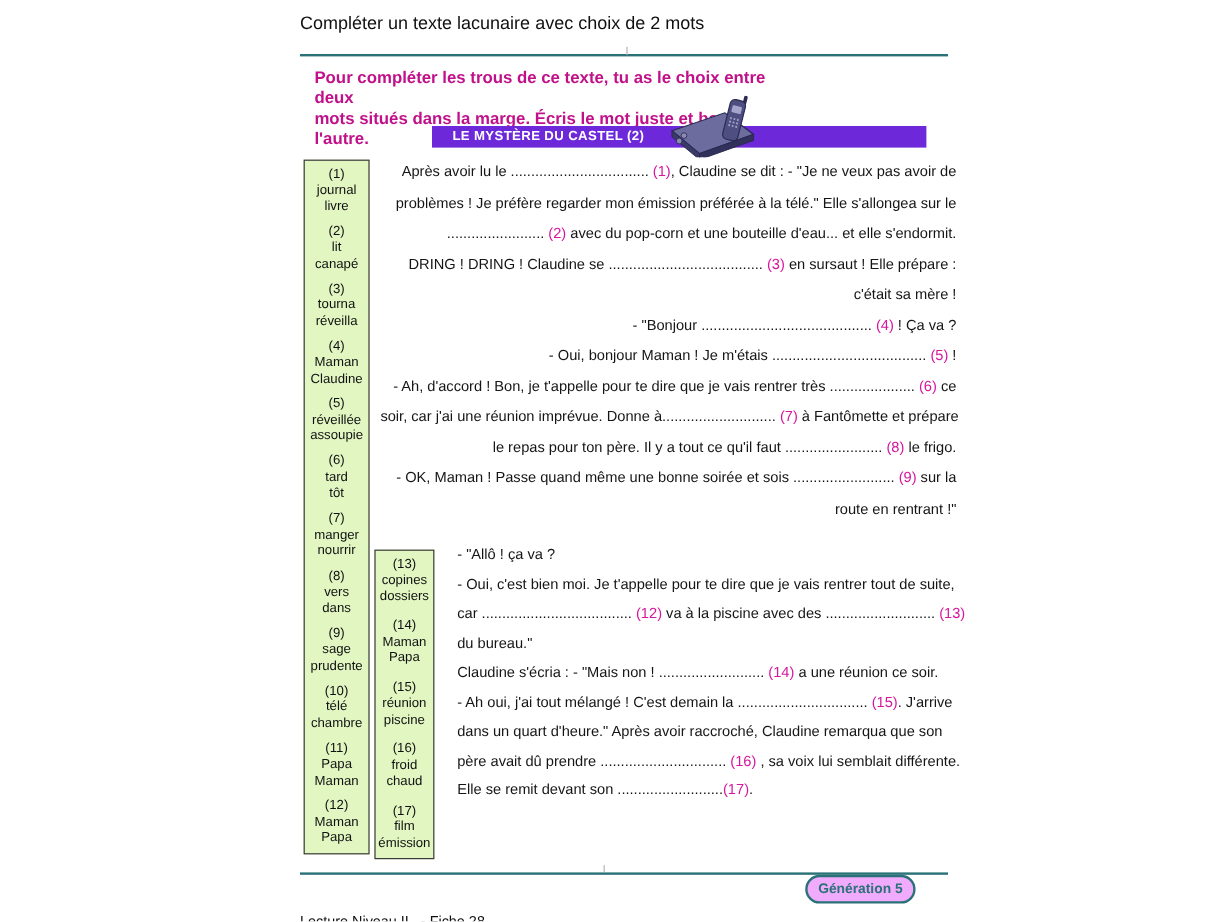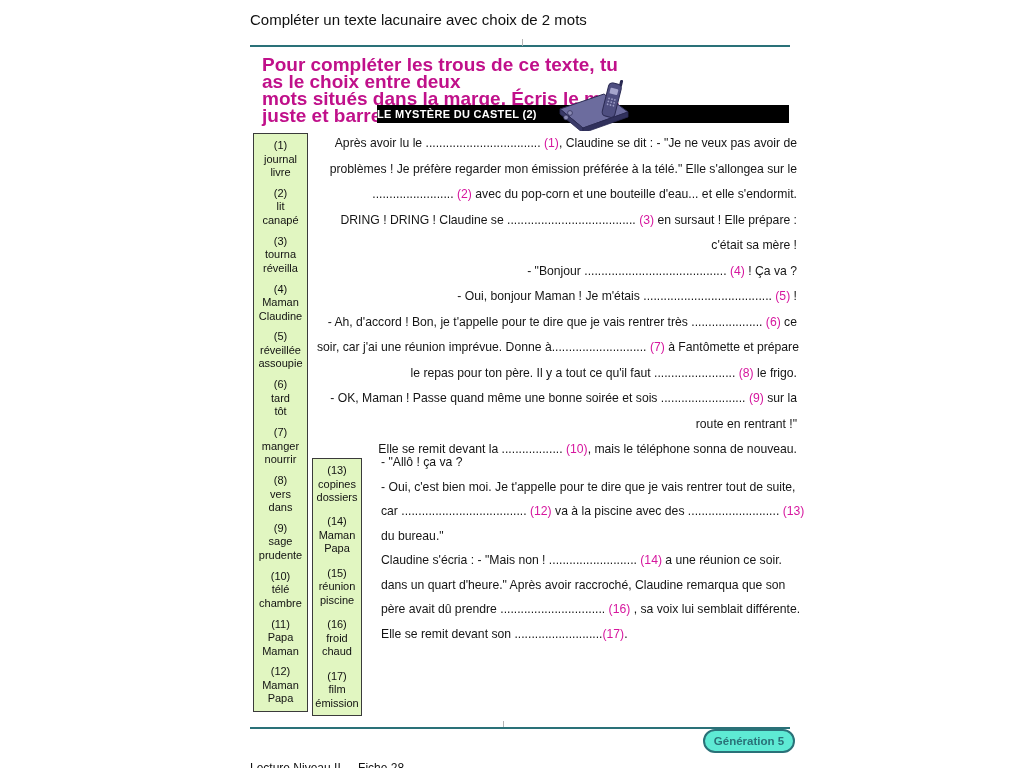--- a/index.html
+++ b/index.html
@@ -10,43 +10,43 @@
 
   #title{left:250px;top:11px;font-size:15px;color:#101010;}
 
   #top-rule{left:250px;top:45px;width:540px;height:2px;background:#2A7178;}
   #top-tick{left:522px;top:39px;width:1px;height:7px;background:#b4b4b4;}
 
   #namebox{left:618px;top:45px;width:170px;height:42px;border-left:2px solid #2A7178;border-bottom:2px solid #2A7178;box-sizing:border-box;}
   .nd-row{position:absolute;left:9px;font-size:11px;color:#222;white-space:nowrap;}
   .nd-dots{color:#444;letter-spacing:0.5px;}
 
-  #instructions{left:262px;top:56px;width:380px;font-size:19px;font-weight:bold;color:#C0108A;line-height:17px;}
-
-  #banner{left:377px;top:105px;width:412px;height:18px;background:#000000;color:#ffffff;
-          font-size:11px;font-weight:bold;line-height:18px;padding-left:0;box-sizing:border-box;letter-spacing:0.3px;}
+  #instructions{left:262px;top:56px;width:380px;font-size:14px;font-weight:bold;color:#C0108A;line-height:17px;}
+
+  #banner{left:360px;top:105px;width:412px;height:18px;background:#6d28d9;color:#ffffff;
+          font-size:11px;font-weight:bold;line-height:18px;padding-left:17px;box-sizing:border-box;letter-spacing:0.3px;}
 
   .choicebox{background:#E1F6C1;border:1.5px solid #3b3b3b;box-sizing:border-box;
              display:flex;flex-direction:column;justify-content:space-between;
              padding:5px 0;text-align:center;font-size:11px;line-height:13.5px;color:#111;}
   #choices1{left:253px;top:133px;width:55px;height:579px;}
   #choices2{left:312px;top:458px;width:50px;height:258px;}
 
   .story{font-size:12.2px;color:#151515;white-space:nowrap;}
   #story1{left:317px;top:131px;width:480px;line-height:25.5px;text-align:right;}
   #story2{left:381px;top:450px;width:420px;line-height:24.5px;}
   .story-line{height:inherit;}
   .num{color:#D6169E;}
 
   #footer-rule{left:250px;top:727px;width:540px;height:2px;background:#2A7178;}
   #footer-tick{left:503px;top:721px;width:1px;height:6px;background:#b4b4b4;}
   #footer-text{left:250px;top:733px;font-size:12px;color:#101010;white-space:pre;margin-top:28px;}
 
-  #brand-pill{left:703px;top:729px;width:88px;height:20px;border:2px solid #2A7178;border-radius:12px;
-              color:#2A7178;font-size:11.5px;font-weight:bold;line-height:20px;text-align:center;background:#5eead4;box-sizing:content-box;}
+  #brand-pill{left:671px;top:729px;width:88px;height:20px;border:2px solid #2A7178;border-radius:12px;
+              color:#2A7178;font-size:11.5px;font-weight:bold;line-height:20px;text-align:center;background:#f0abfc;box-sizing:content-box;}
 
   #phone{left:554px;top:79px;width:78px;height:52px;z-index:2;}
 </style>
 </head>
 <body>
 
 <div id="page">
 
   <div id="title" class="abs">Compléter un texte lacunaire avec choix de 2 mots</div>
 
@@ -181,28 +181,28 @@
       <div class="story-line"><span>........................ </span><span class="num">(2)</span><span> avec du pop-corn et une bouteille d'eau... et elle s'endormit.</span></div>
       <div class="story-line"><span>DRING ! DRING ! Claudine se ...................................... </span><span class="num">(3)</span><span> en sursaut ! Elle prépare :</span></div>
       <div class="story-line"><span>c'était sa mère !</span></div>
       <div class="story-line"><span>- "Bonjour .......................................... </span><span class="num">(4)</span><span> ! Ça va ?</span></div>
       <div class="story-line"><span>- Oui, bonjour Maman ! Je m'étais ...................................... </span><span class="num">(5)</span><span> !</span></div>
       <div class="story-line"><span>- Ah, d'accord ! Bon, je t'appelle pour te dire que je vais rentrer très ..................... </span><span class="num">(6)</span><span> ce</span></div>
       <div class="story-line"><span>soir, car j'ai une réunion imprévue. Donne à............................ </span><span class="num">(7)</span><span> à Fantômette et prépare</span></div>
       <div class="story-line"><span>le repas pour ton père. Il y a tout ce qu'il faut ........................ </span><span class="num">(8)</span><span> le frigo.</span></div>
       <div class="story-line"><span>- OK, Maman ! Passe quand même une bonne soirée et sois ......................... </span><span class="num">(9)</span><span> sur la</span></div>
       <div class="story-line"><span>route en rentrant !"</span></div>
-      <div class="story-line"><span>Elle se remit devant la .................. </span><span class="num">(10)</span><span>, mais le téléphone sonna de nouveau.</span></div>
     </div>
   <div id="story2" class="abs story">
       <div class="story-line"><span>- "Allô ! ça va ?</span></div>
       <div class="story-line"><span>- Oui, c'est bien moi. Je t'appelle pour te dire que je vais rentrer tout de suite,</span></div>
       <div class="story-line"><span>car ..................................... </span><span class="num">(12)</span><span> va à la piscine avec des ........................... </span><span class="num">(13)</span></div>
       <div class="story-line"><span>du bureau."</span></div>
       <div class="story-line"><span>Claudine s'écria : - "Mais non ! .......................... </span><span class="num">(14)</span><span> a une réunion ce soir.</span></div>
+      <div class="story-line"><span>- Ah oui, j'ai tout mélangé ! C'est demain la ................................ </span><span class="num">(15)</span><span>. J'arrive</span></div>
       <div class="story-line"><span>dans un quart d'heure." Après avoir raccroché, Claudine remarqua que son</span></div>
       <div class="story-line"><span>père avait dû prendre ............................... </span><span class="num">(16)</span><span> , sa voix lui semblait différente.</span></div>
       <div class="story-line"><span>Elle se remit devant son ..........................</span><span class="num">(17)</span><span>.</span></div>
     </div>
 
   <div id="footer-rule" class="abs"></div>
   <div id="footer-tick" class="abs"></div>
   <div id="footer-text" class="abs">Lecture Niveau II,  - Fiche 28</div>
   <div id="brand-pill" class="abs">Génération 5</div>
 

